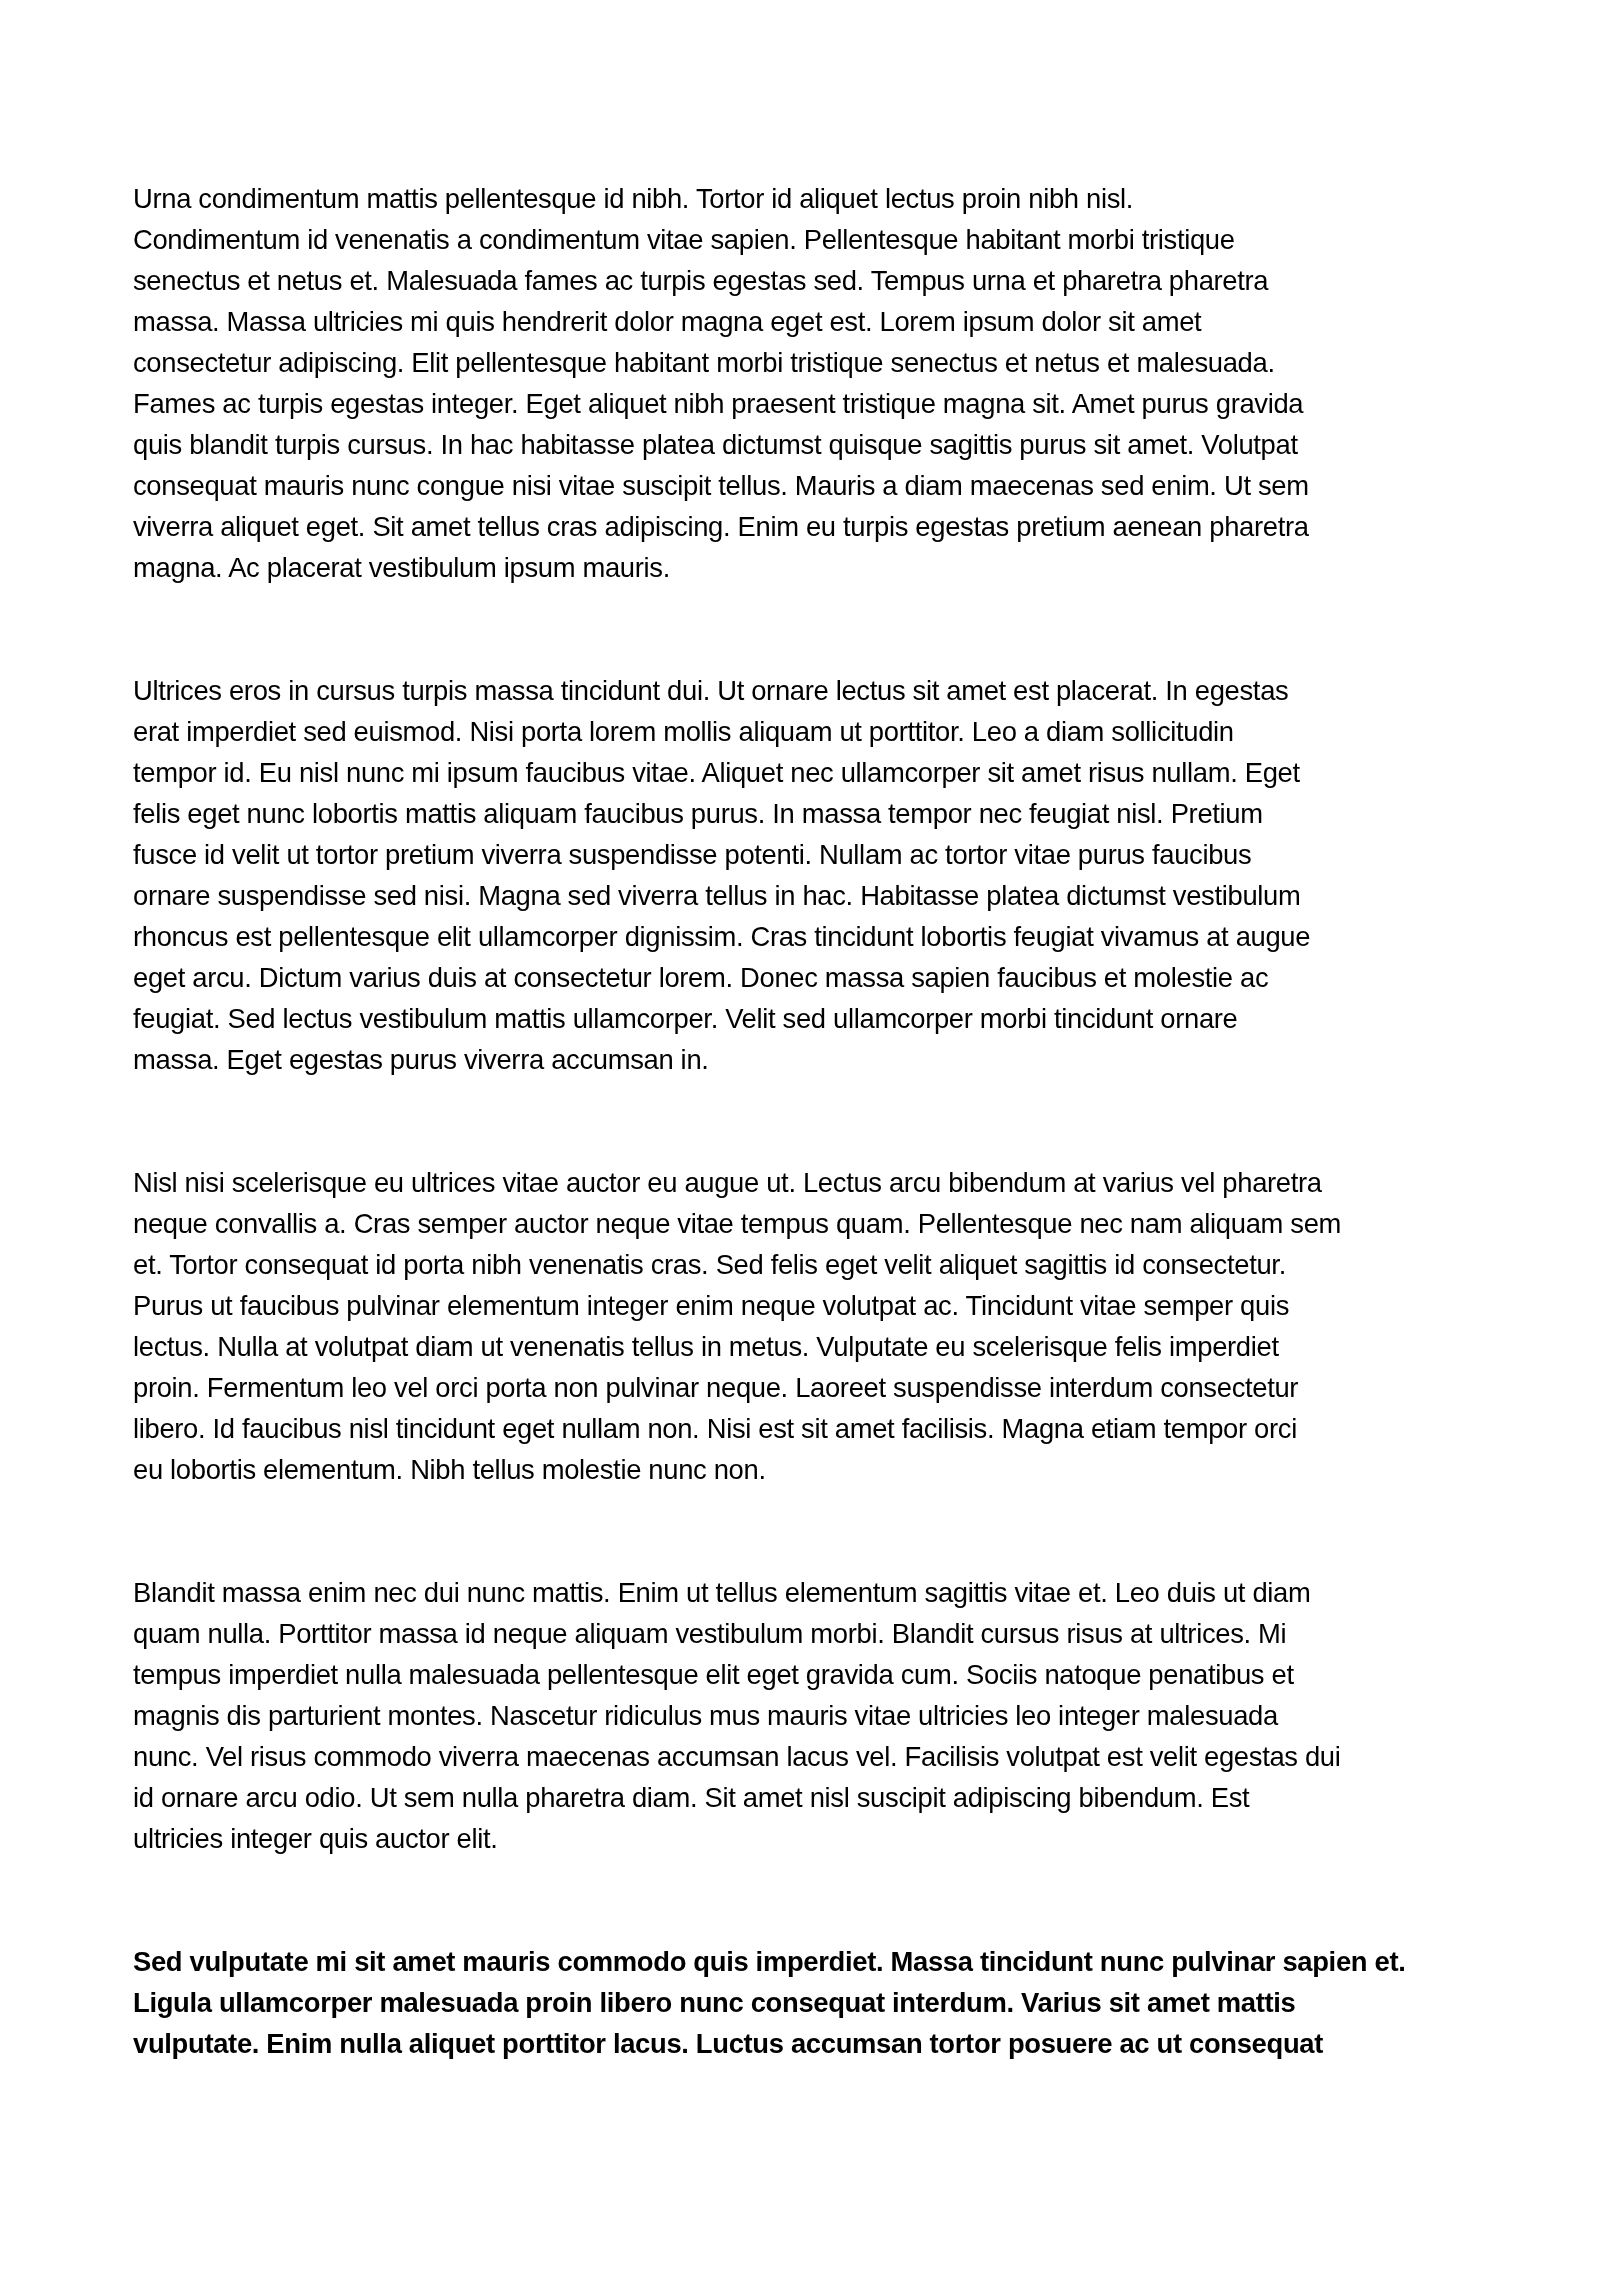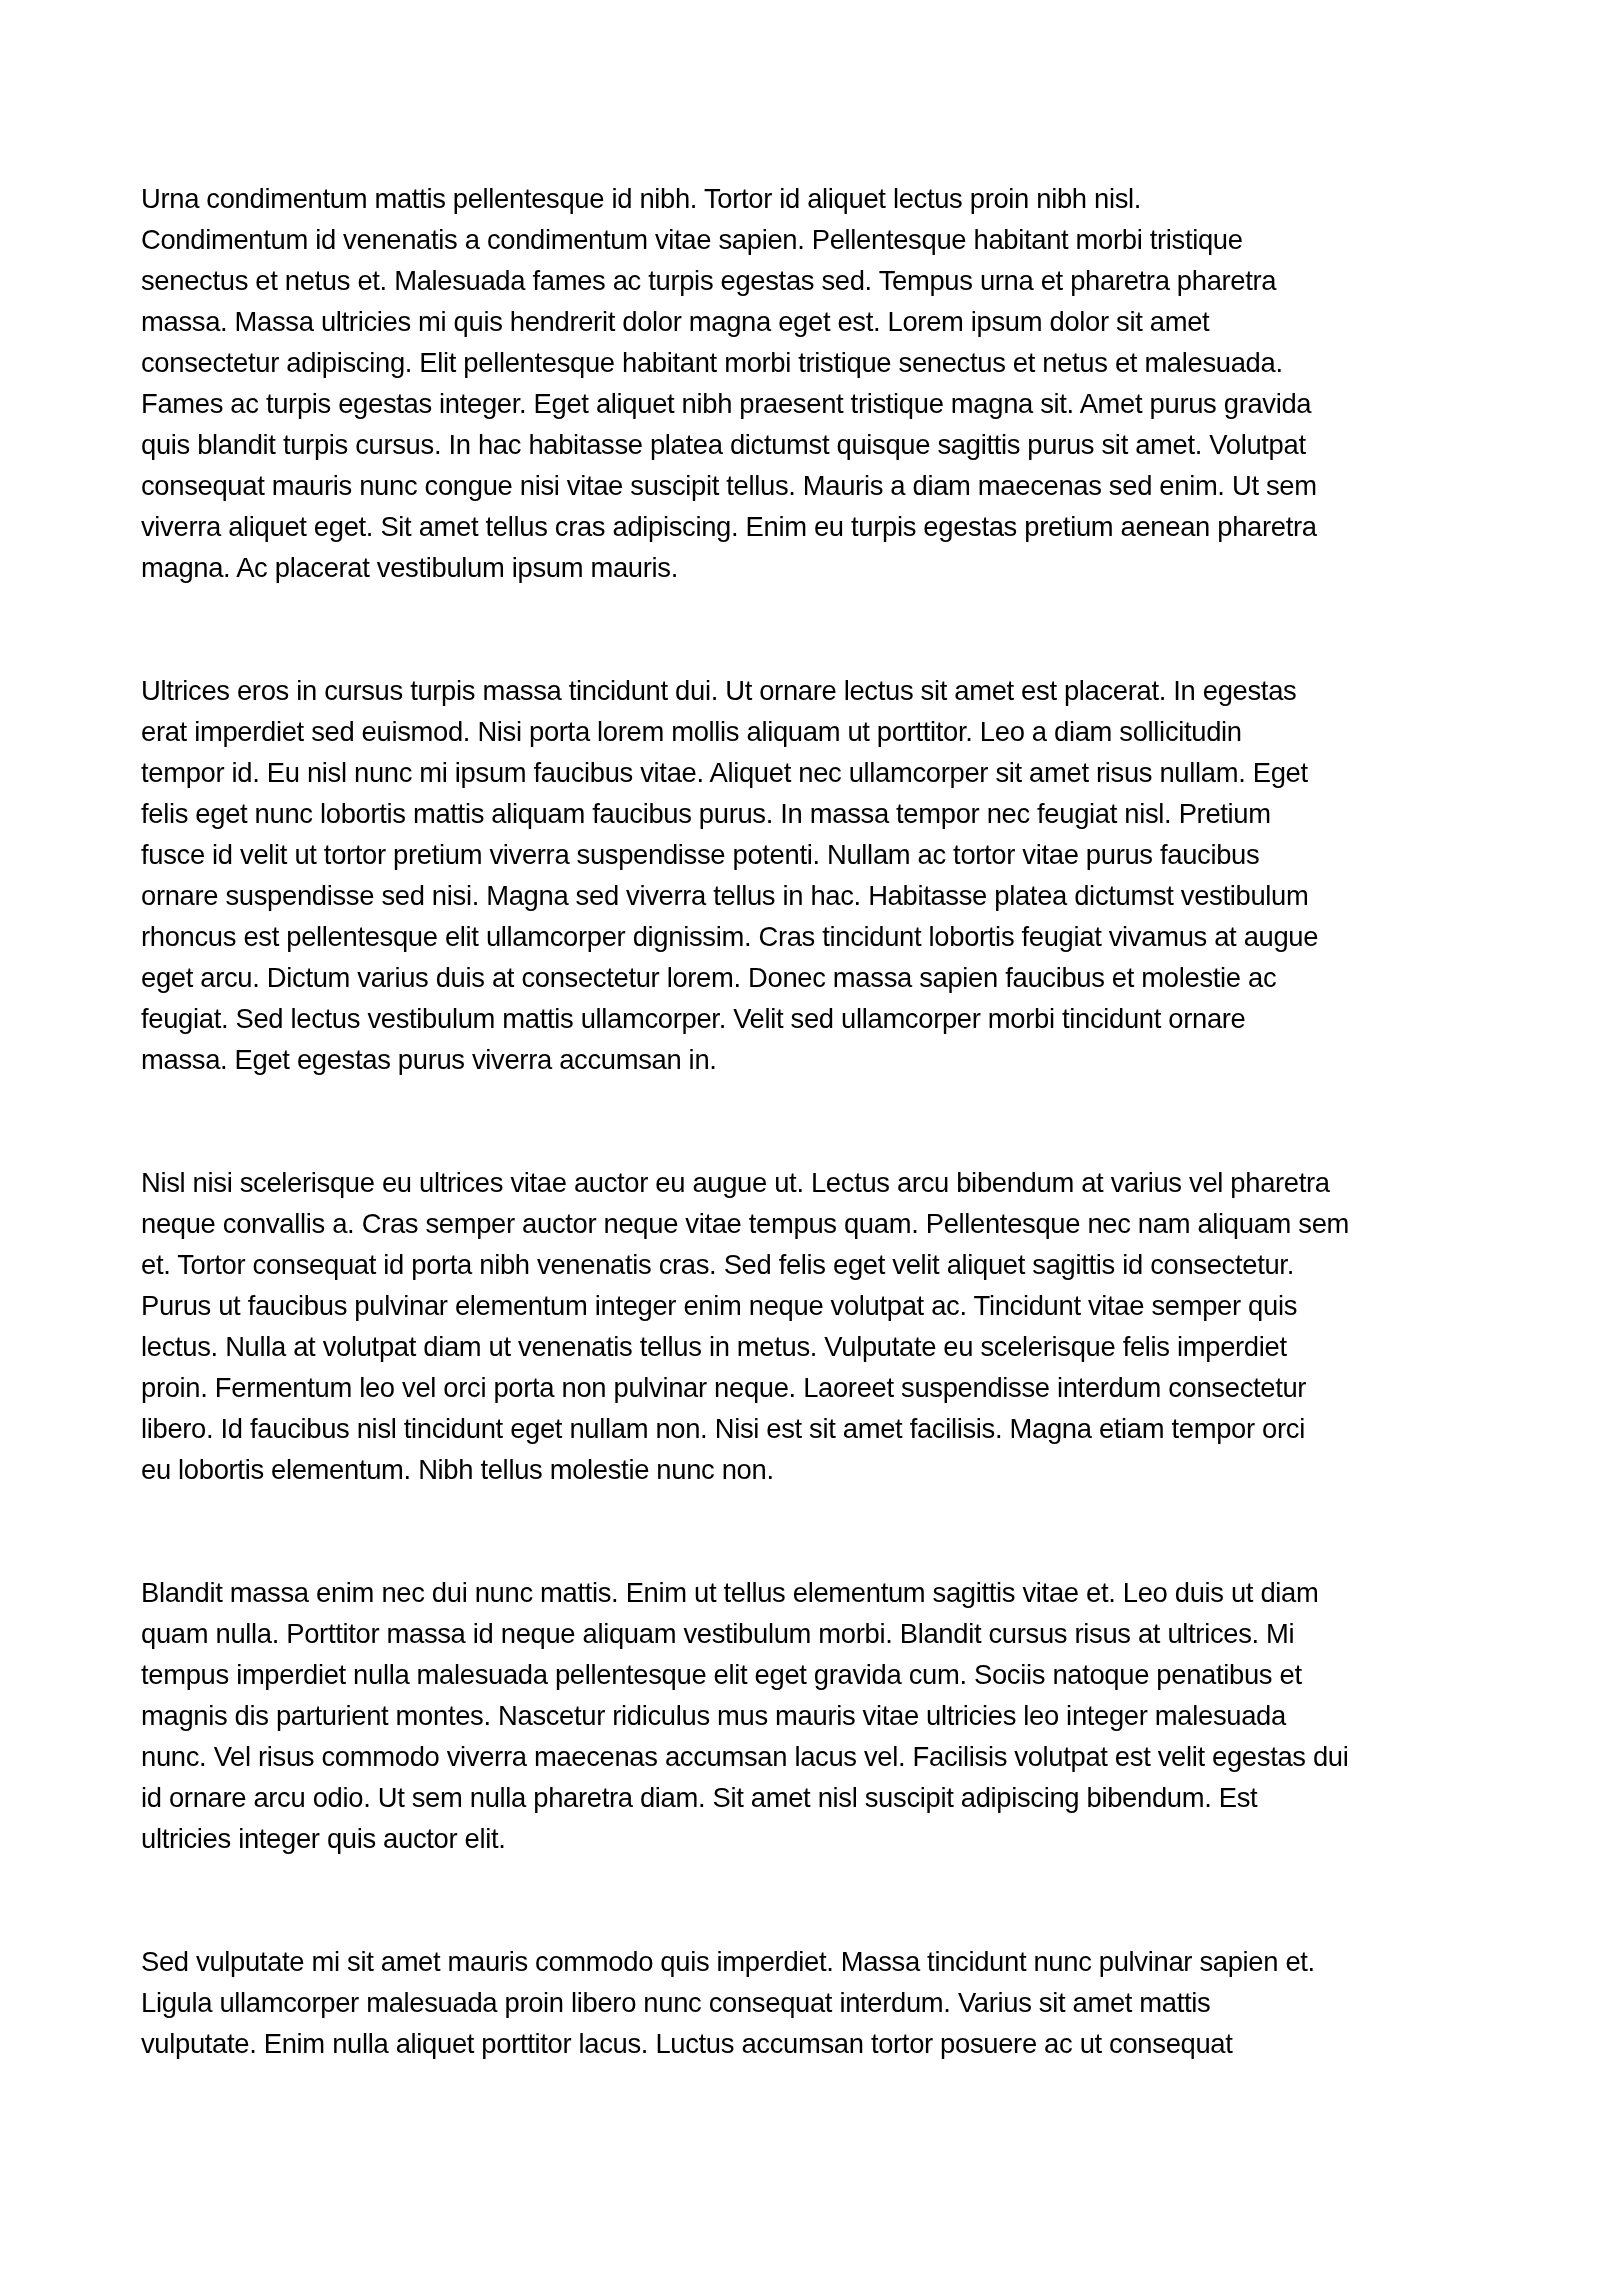--- a/index.html
+++ b/index.html
@@ -15,32 +15,33 @@
     color: #000000;
   }
   .page {
     position: relative;
     width: 1621px;
     height: 2293px;
     background: #ffffff;
   }
   .doc {
     position: absolute;
-    left: 141px;
+    left: 133px;
     top: 178px;
     width: 1353px;
   }
   .para {
     margin: 0 0 82px 0;
     font-size: 27.4px;
     line-height: 41px;
     letter-spacing: -0.012em;
   }
   .para:last-child {
     margin-bottom: 12px;
+    font-weight: bold;
   }
   .line {
     display: block;
     white-space: nowrap;
   }
 </style>
 </head>
 <body style="background: rgb(255, 255, 255); color: rgb(0, 0, 0);">
 
 <main class="page">

